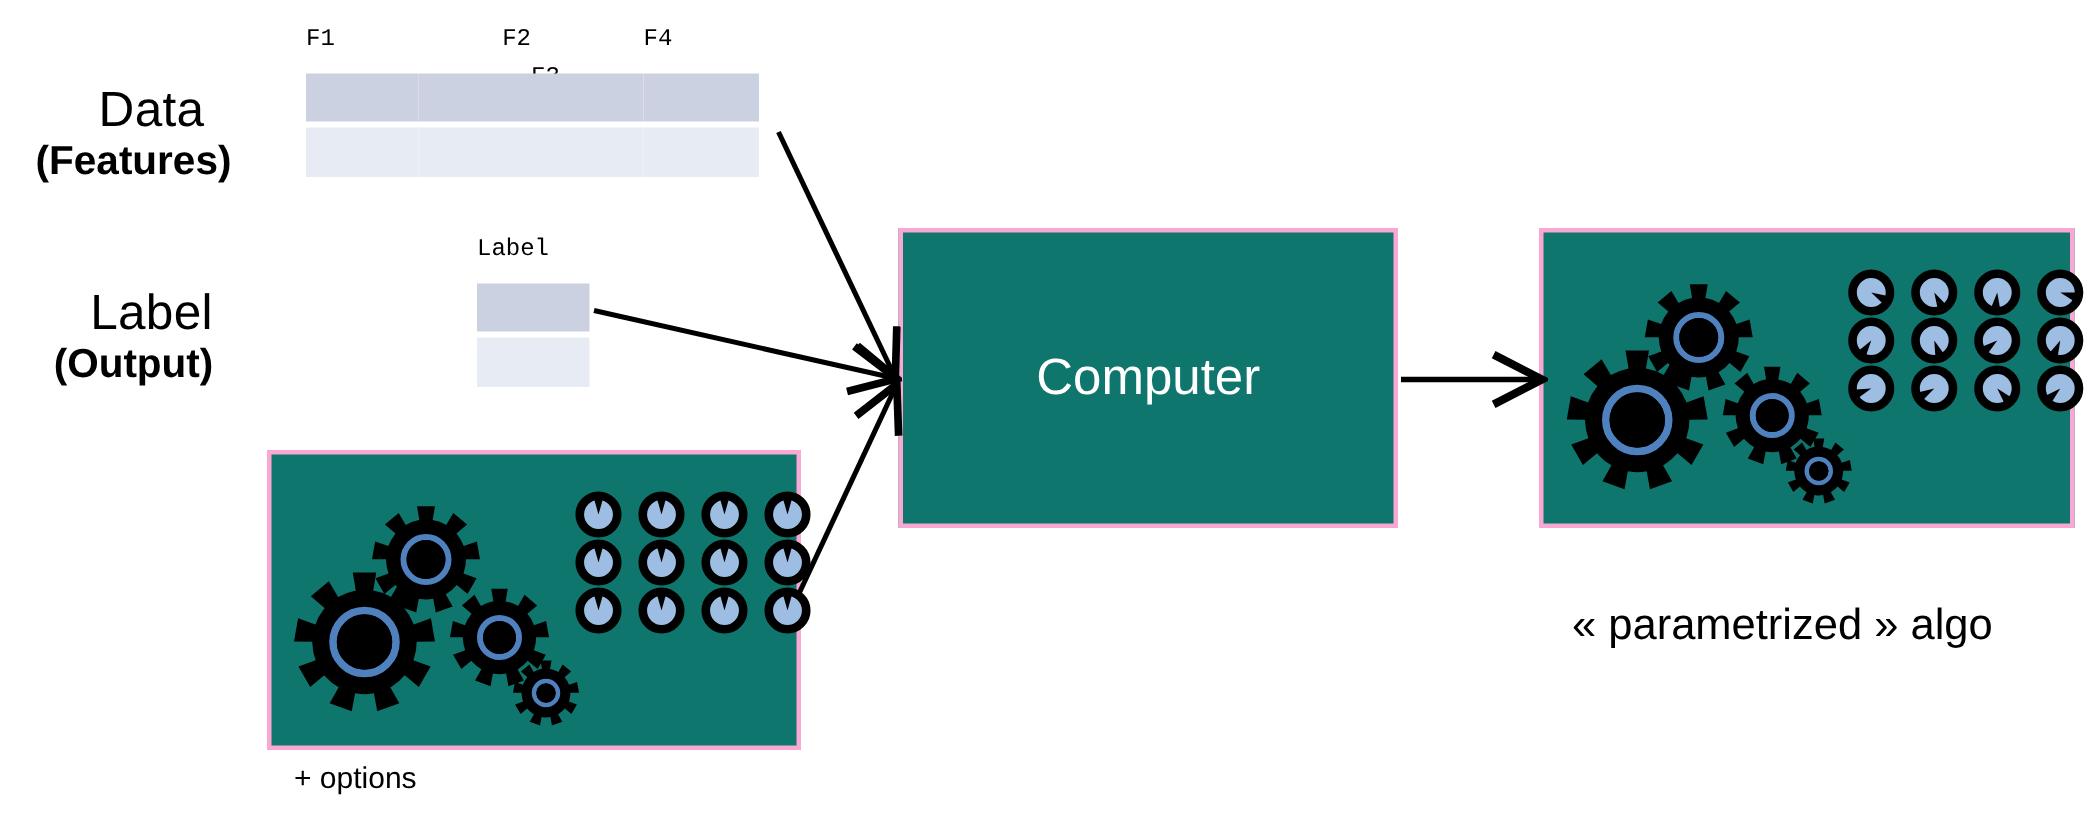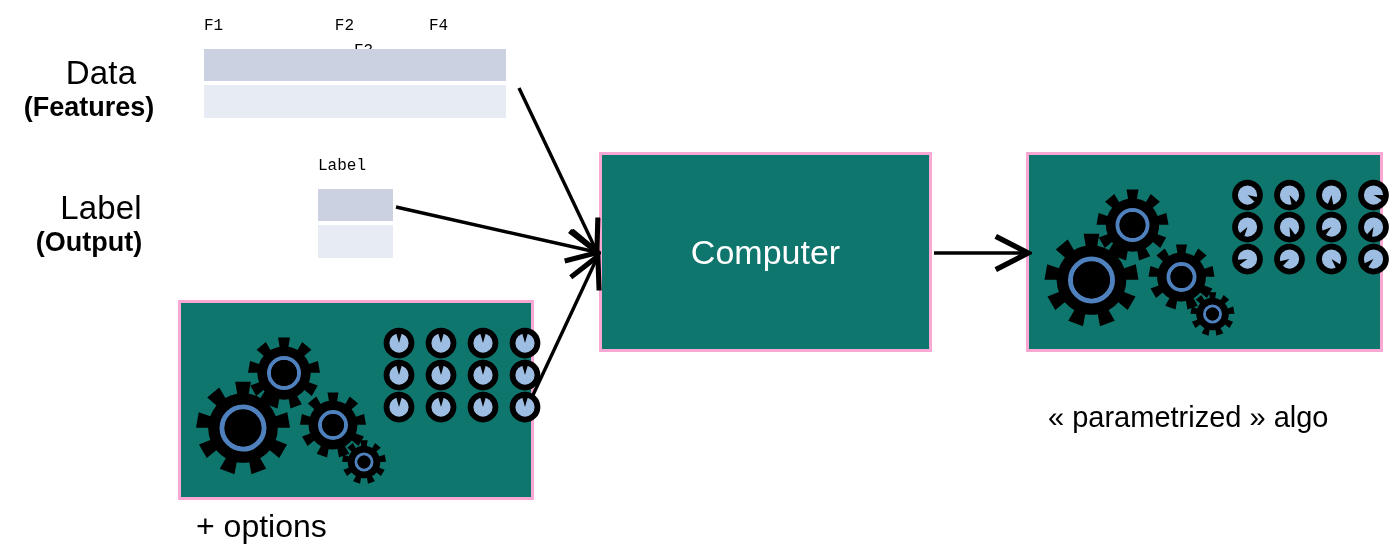--- a/index.html
+++ b/index.html
@@ -58,21 +58,21 @@
     text-align: center;
     color: #ffffff;
     font-size: 34px;
     font-weight: 400;
   }
 
   
   .plain-caption {
     position: absolute;
     color: #000000;
-    font-size: 32px;
+    font-size: 20px;
     white-space: nowrap;
   }
   .plain-caption.big { font-size: 29px; }
 
   svg { display: block; overflow: visible; }
 </style>
 </head>
 <body>
 
 <div id="stage">

